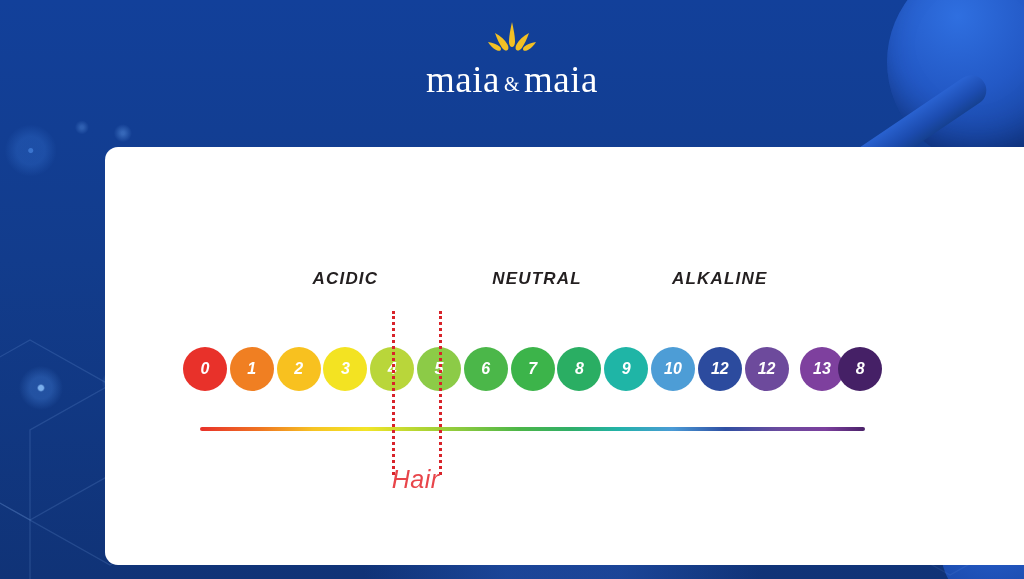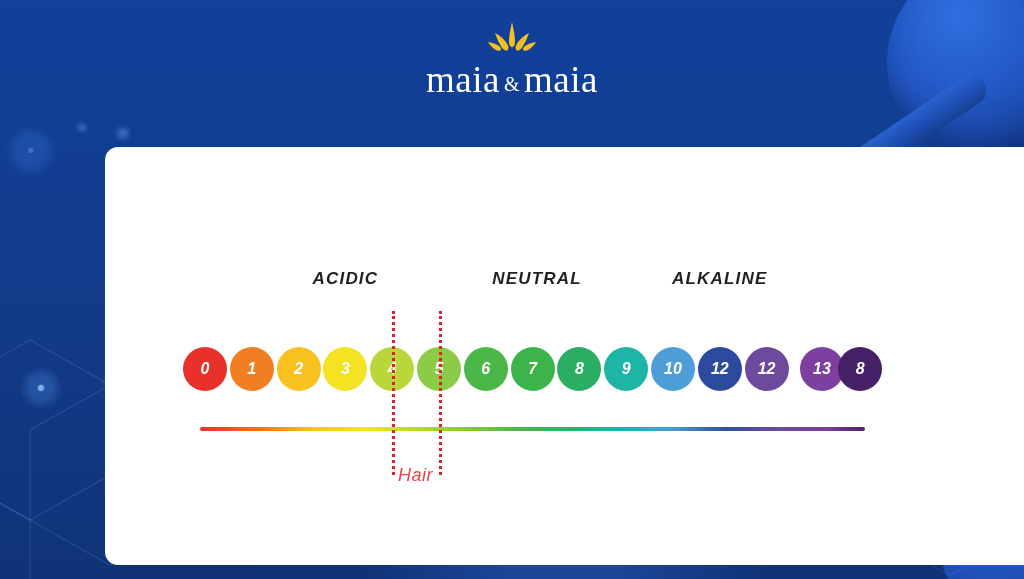--- a/index.html
+++ b/index.html
@@ -85,21 +85,21 @@
       #22b3a9 63%, #4a9bd6 71%, #2f4fa3 79%, #6a4b9e 87%, #7b3f9d 94%, #4b2269 100%);
   }
 
   .dash{
     position:absolute;top:164px;width:0;height:164px;
     border-left:3px dotted #d8232a;
   }
 
   .hair-label{
     position:absolute;top:318px;transform:translateX(-50%);
-    color:#e8454a;font-size:18px;letter-spacing:.5px;
+    color:#e8454a;font-size:25px;letter-spacing:.5px;
   }
 </style>
 </head>
 <body>
 
 <div class="stage">
 
   <div class="blob blob-a"></div>
   <div class="stick"></div>
   <div class="blob blob-b"></div>

